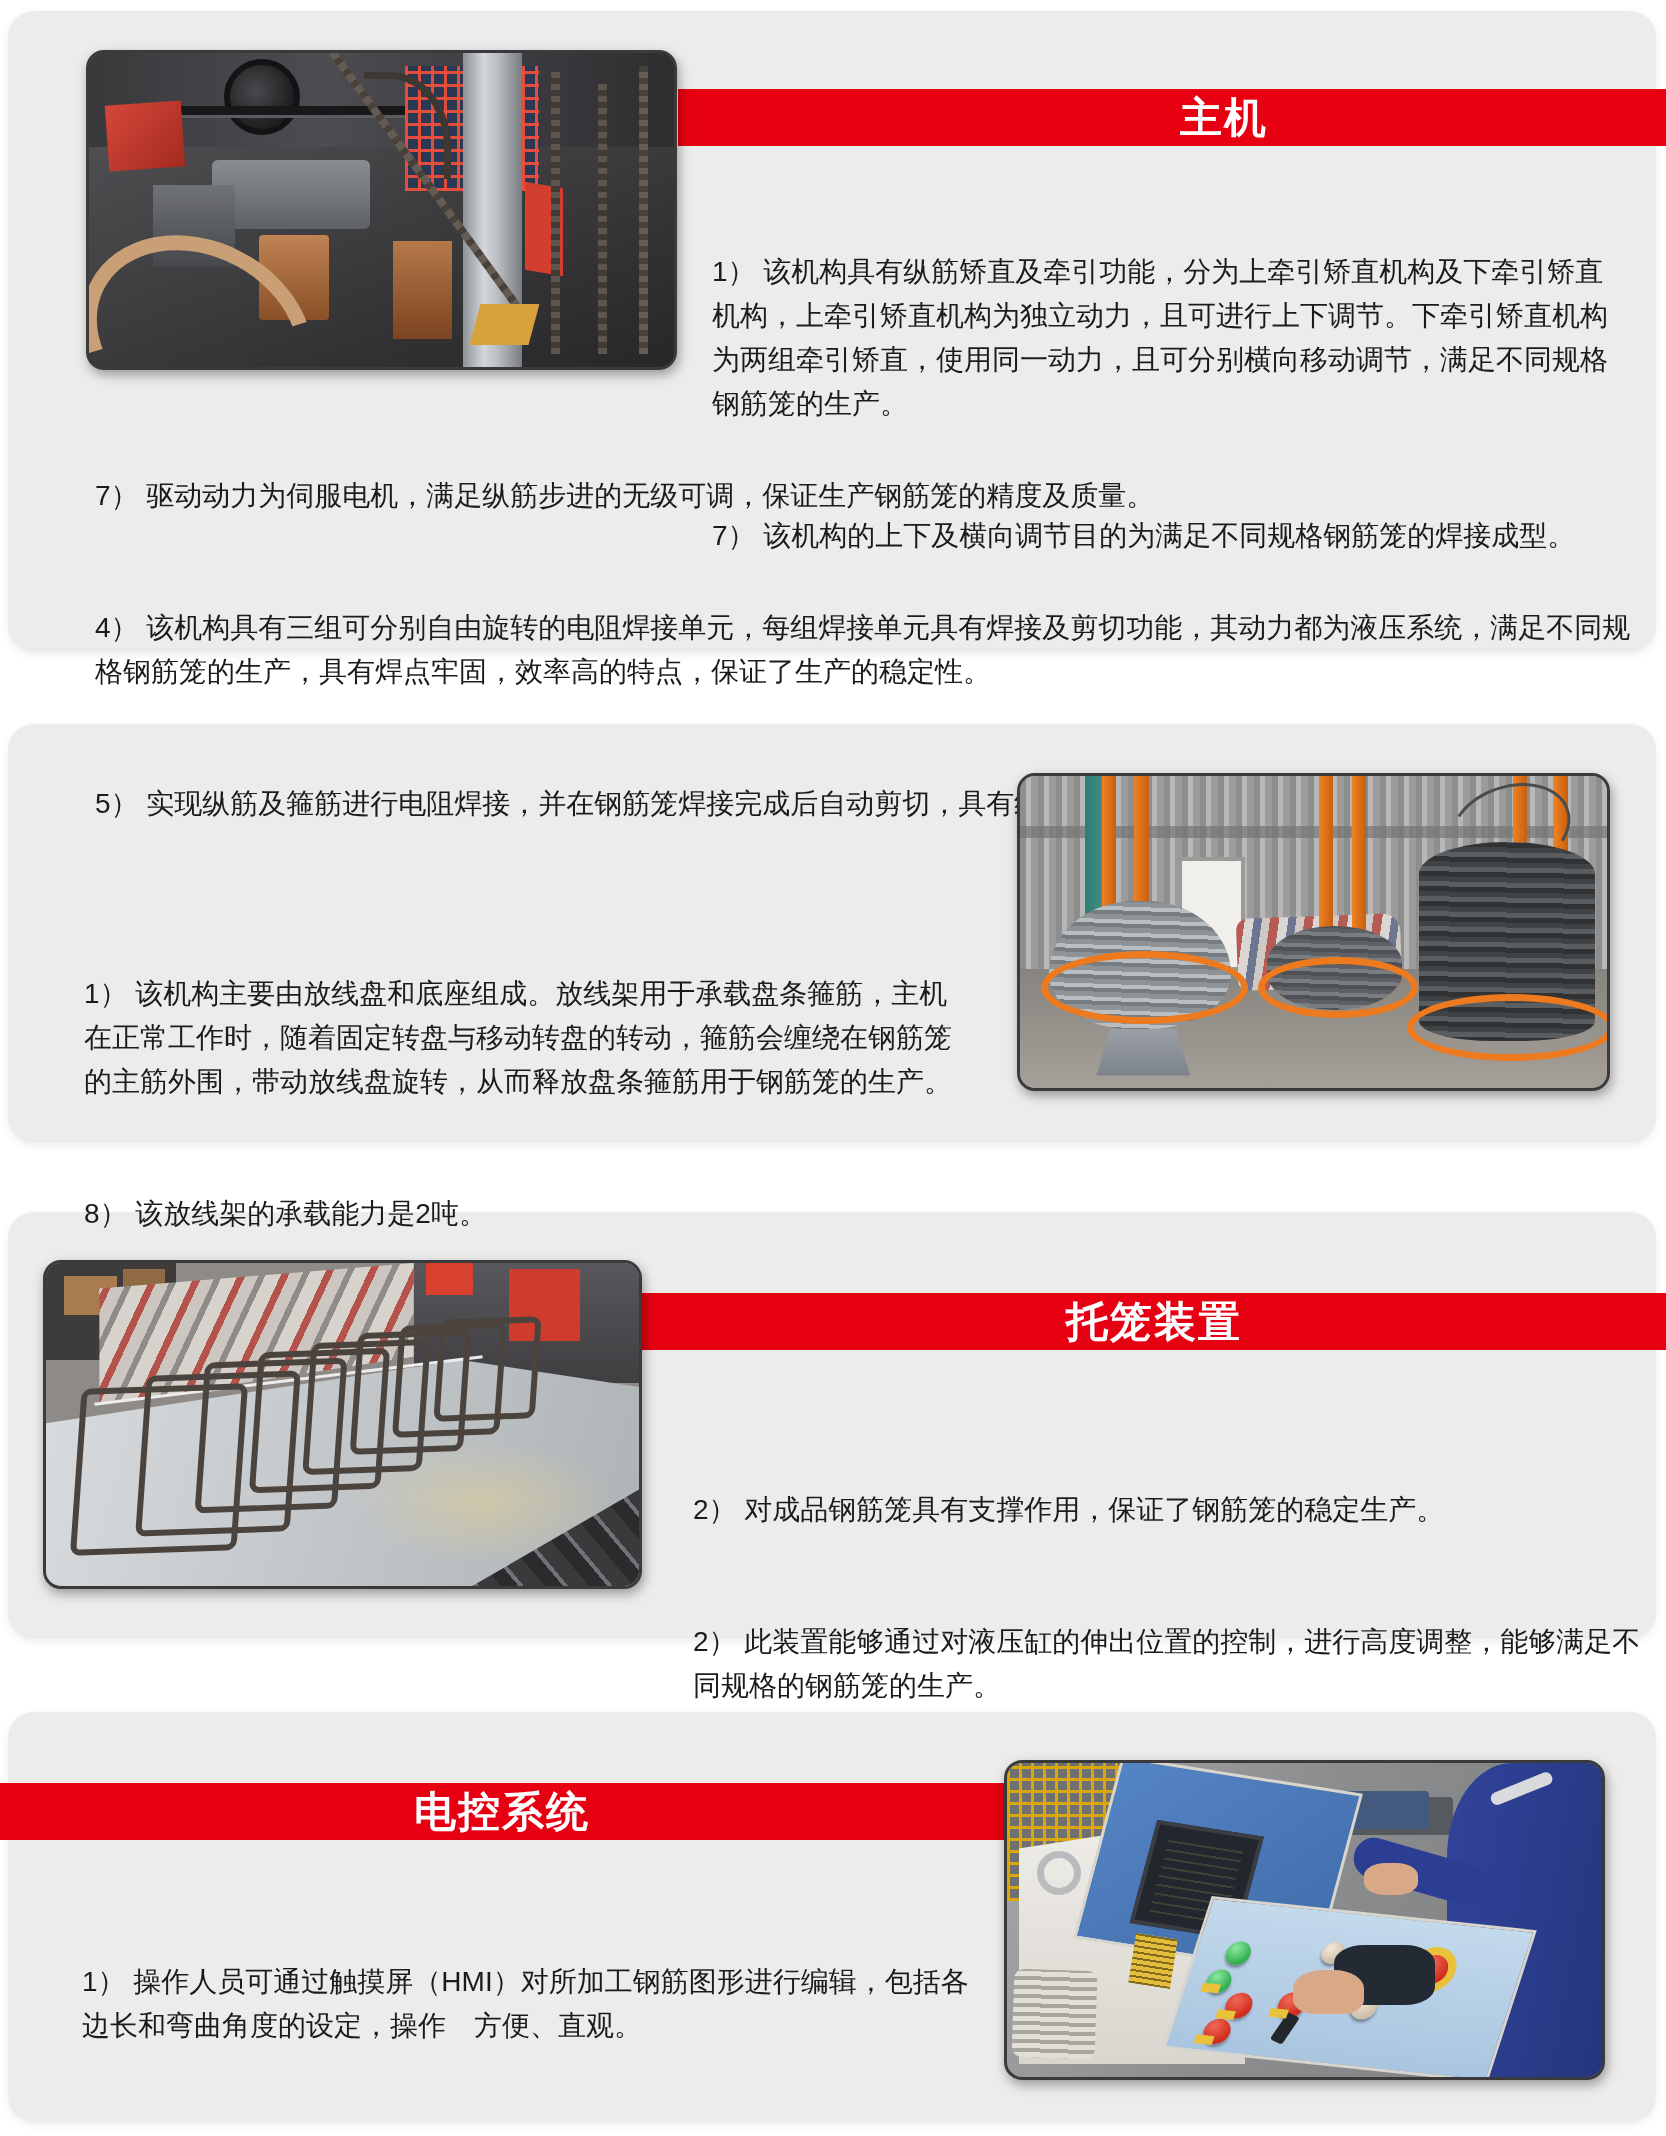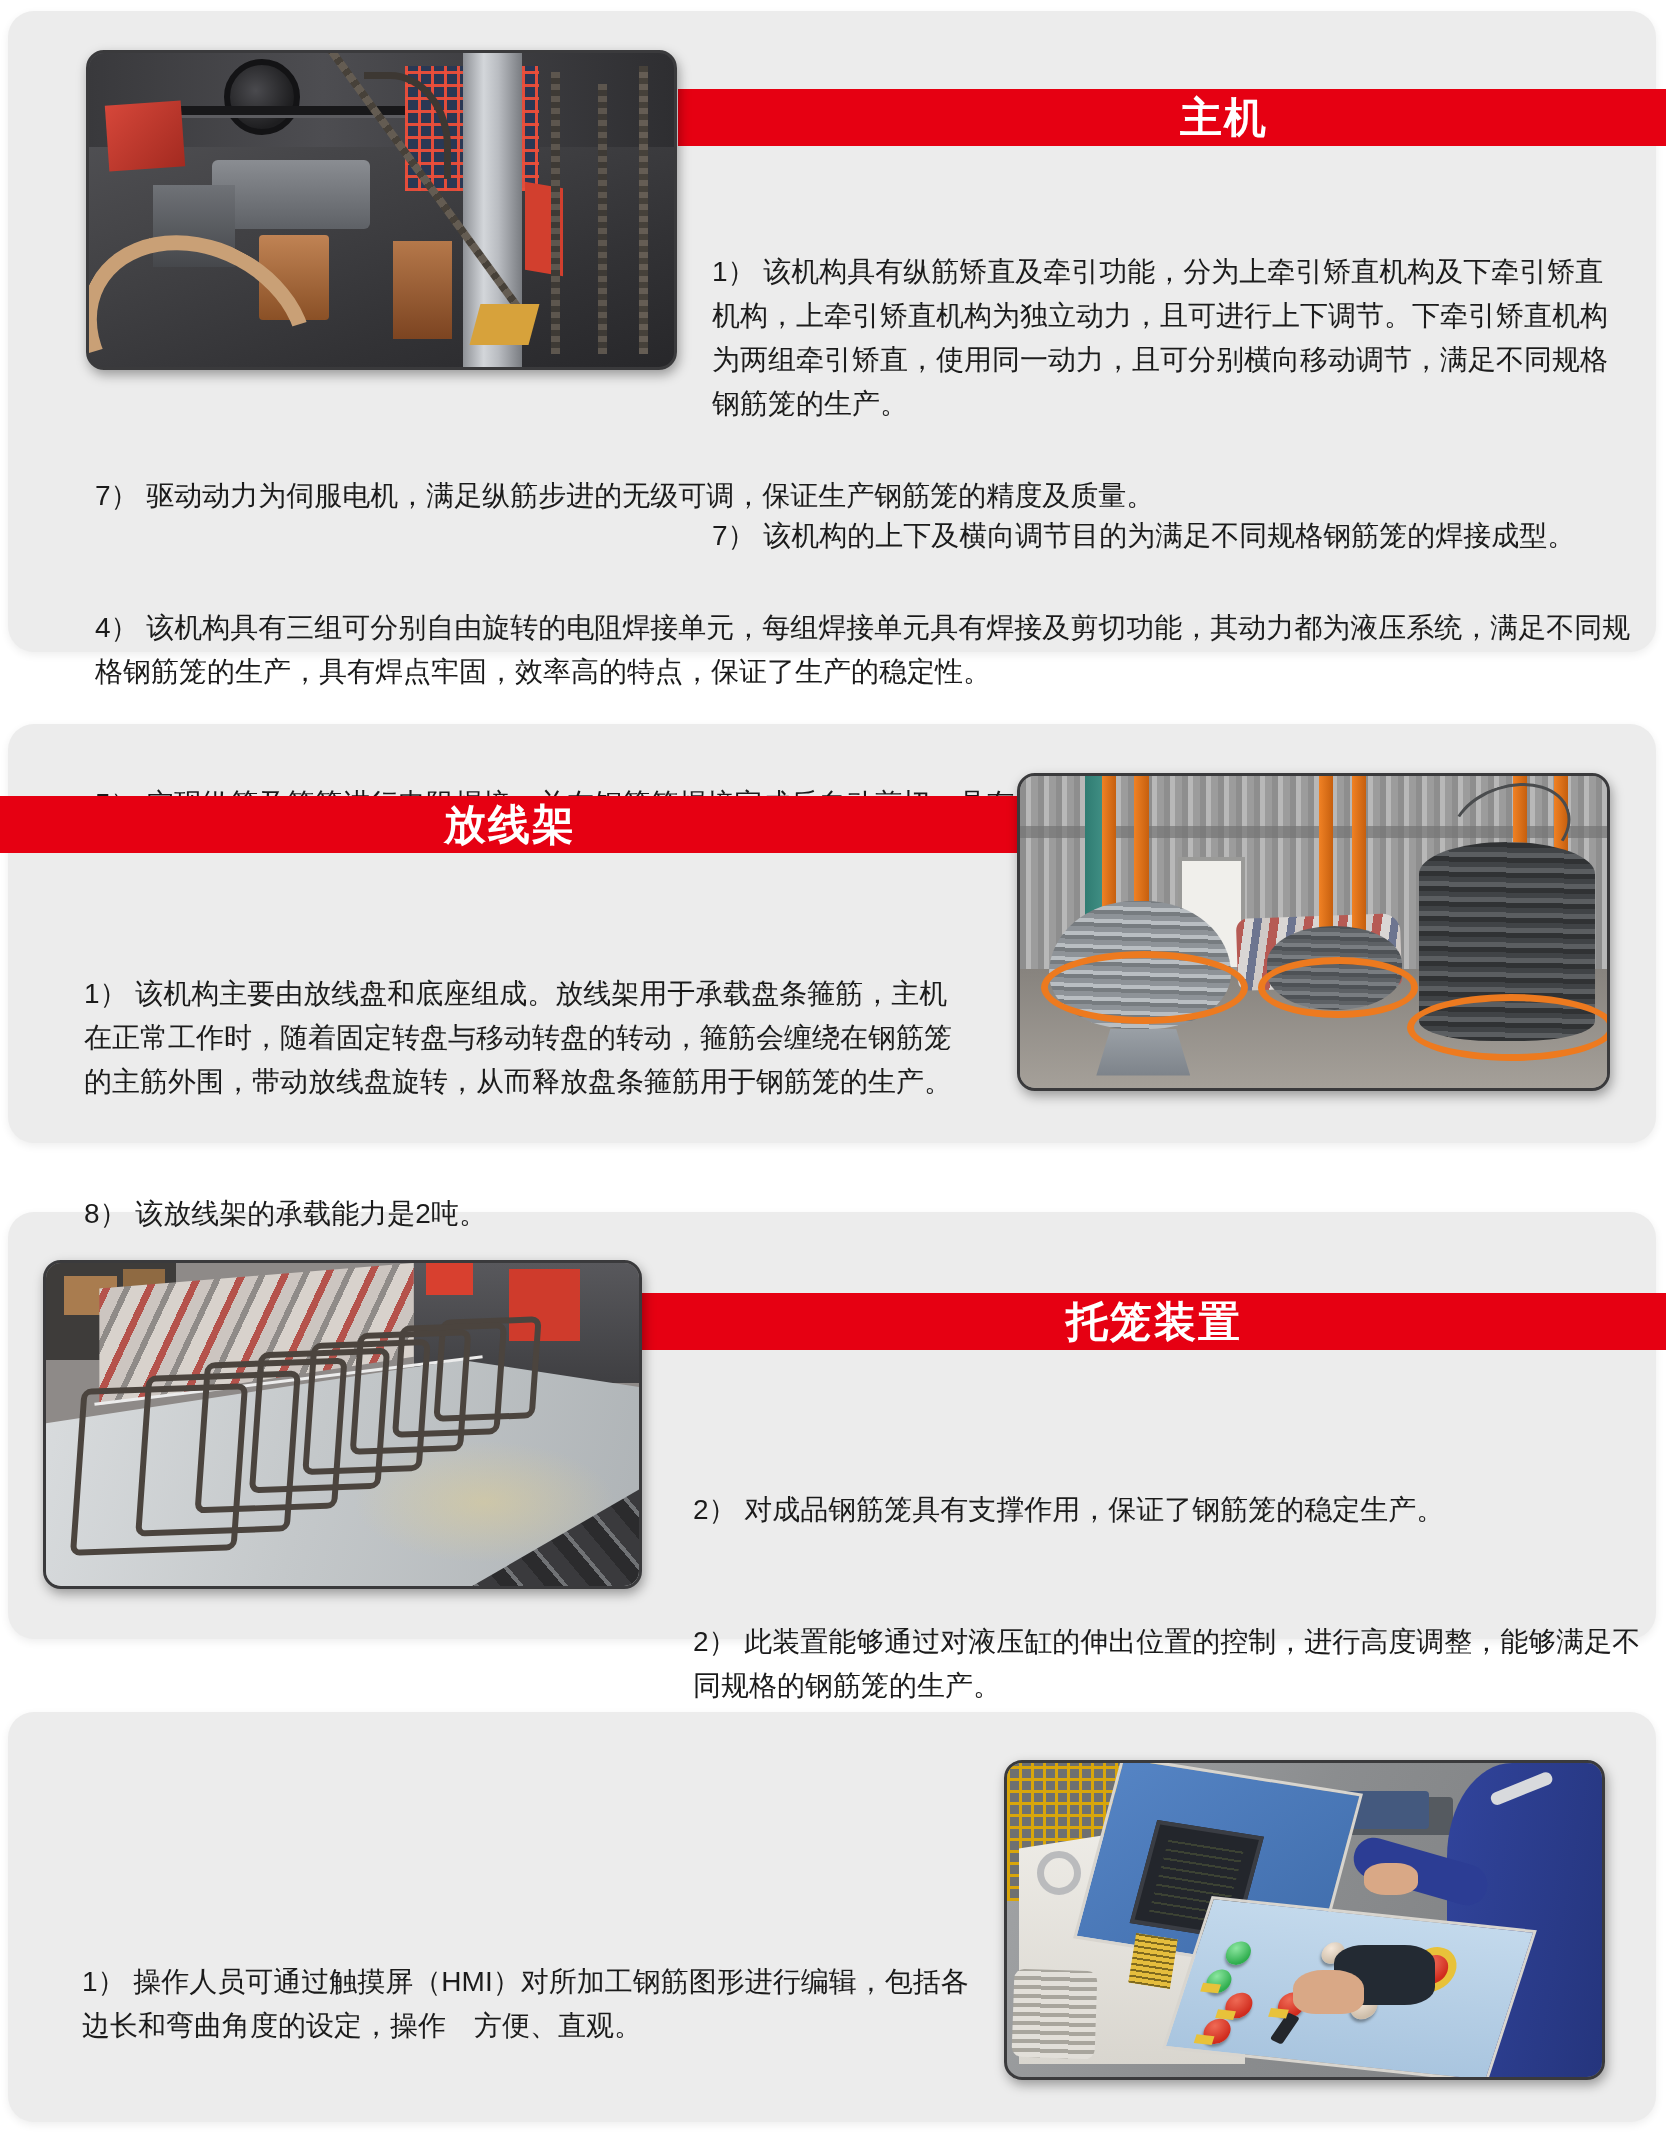--- a/index.html
+++ b/index.html
@@ -201,23 +201,20 @@
     <div>1） 该机构具有纵筋矫直及牵引功能，分为上牵引矫直机构及下牵引矫直机构，上牵引矫直机构为独立动力，且可进行上下调节。下牵引矫直机构为两组牵引矫直，使用同一动力，且可分别横向移动调节，满足不同规格钢筋笼的生产。</div>
     <div>7） 该机构的上下及横向调节目的为满足不同规格钢筋笼的焊接成型。</div>
   </div>
   <div class="txt txt1b">
     <div>7） 驱动动力为伺服电机，满足纵筋步进的无级可调，保证生产钢筋笼的精度及质量。</div>
     <div>4） 该机构具有三组可分别自由旋转的电阻焊接单元，每组焊接单元具有焊接及剪切功能，其动力都为液压系统，满足不同规格钢筋笼的生产，具有焊点牢固，效率高的特点，保证了生产的稳定性。</div>
     <div>5） 实现纵筋及箍筋进行电阻焊接，并在钢筋笼焊接完成后自动剪切，具有结构紧凑，位置准确的特点。</div>
   </div>
 
   <div class="card card2"></div>
-  <div class="banner banner2">
-    <span>放线架</span>
-  </div>
   <div class="photo photo2" role="img" aria-label="放线架与盘条箍筋车间照片">
     <div class="p2-wall"></div>
     <div class="p2-beam"></div>
     <div class="p2-floor"></div>
     <div class="p2-colteal"></div>
     <div class="p2-door"></div>
     <div class="p2-tarp"></div>
     <div class="p2-mast m1"></div>
     <div class="p2-mast m2"></div>
     <div class="p2-mast m3"></div>
@@ -262,20 +259,23 @@
     <div class="hoop h3"></div>
     <div class="hoop h2"></div>
     <div class="hoop h1"></div>
   </div>
   <div class="txt txt3">
     <div>2） 对成品钢筋笼具有支撑作用，保证了钢筋笼的稳定生产。</div>
     <div>2） 此装置能够通过对液压缸的伸出位置的控制，进行高度调整，能够满足不同规格的钢筋笼的生产。</div>
   </div>
 
   <div class="card card4"></div>
+  <div class="banner banner4">
+    <span>电控系统</span>
+  </div>
   <div class="photo photo4" role="img" aria-label="操作人员使用电控系统触摸屏照片">
     <div class="p4-fence"></div>
     <div class="p4-fencepost"></div>
     <div class="p4-bgmach"></div>
     <div class="p4-side"></div>
     <div class="p4-blue">
       <div class="p4-screen">
         <div class="p4-screenc"></div>
       </div>
     </div>

